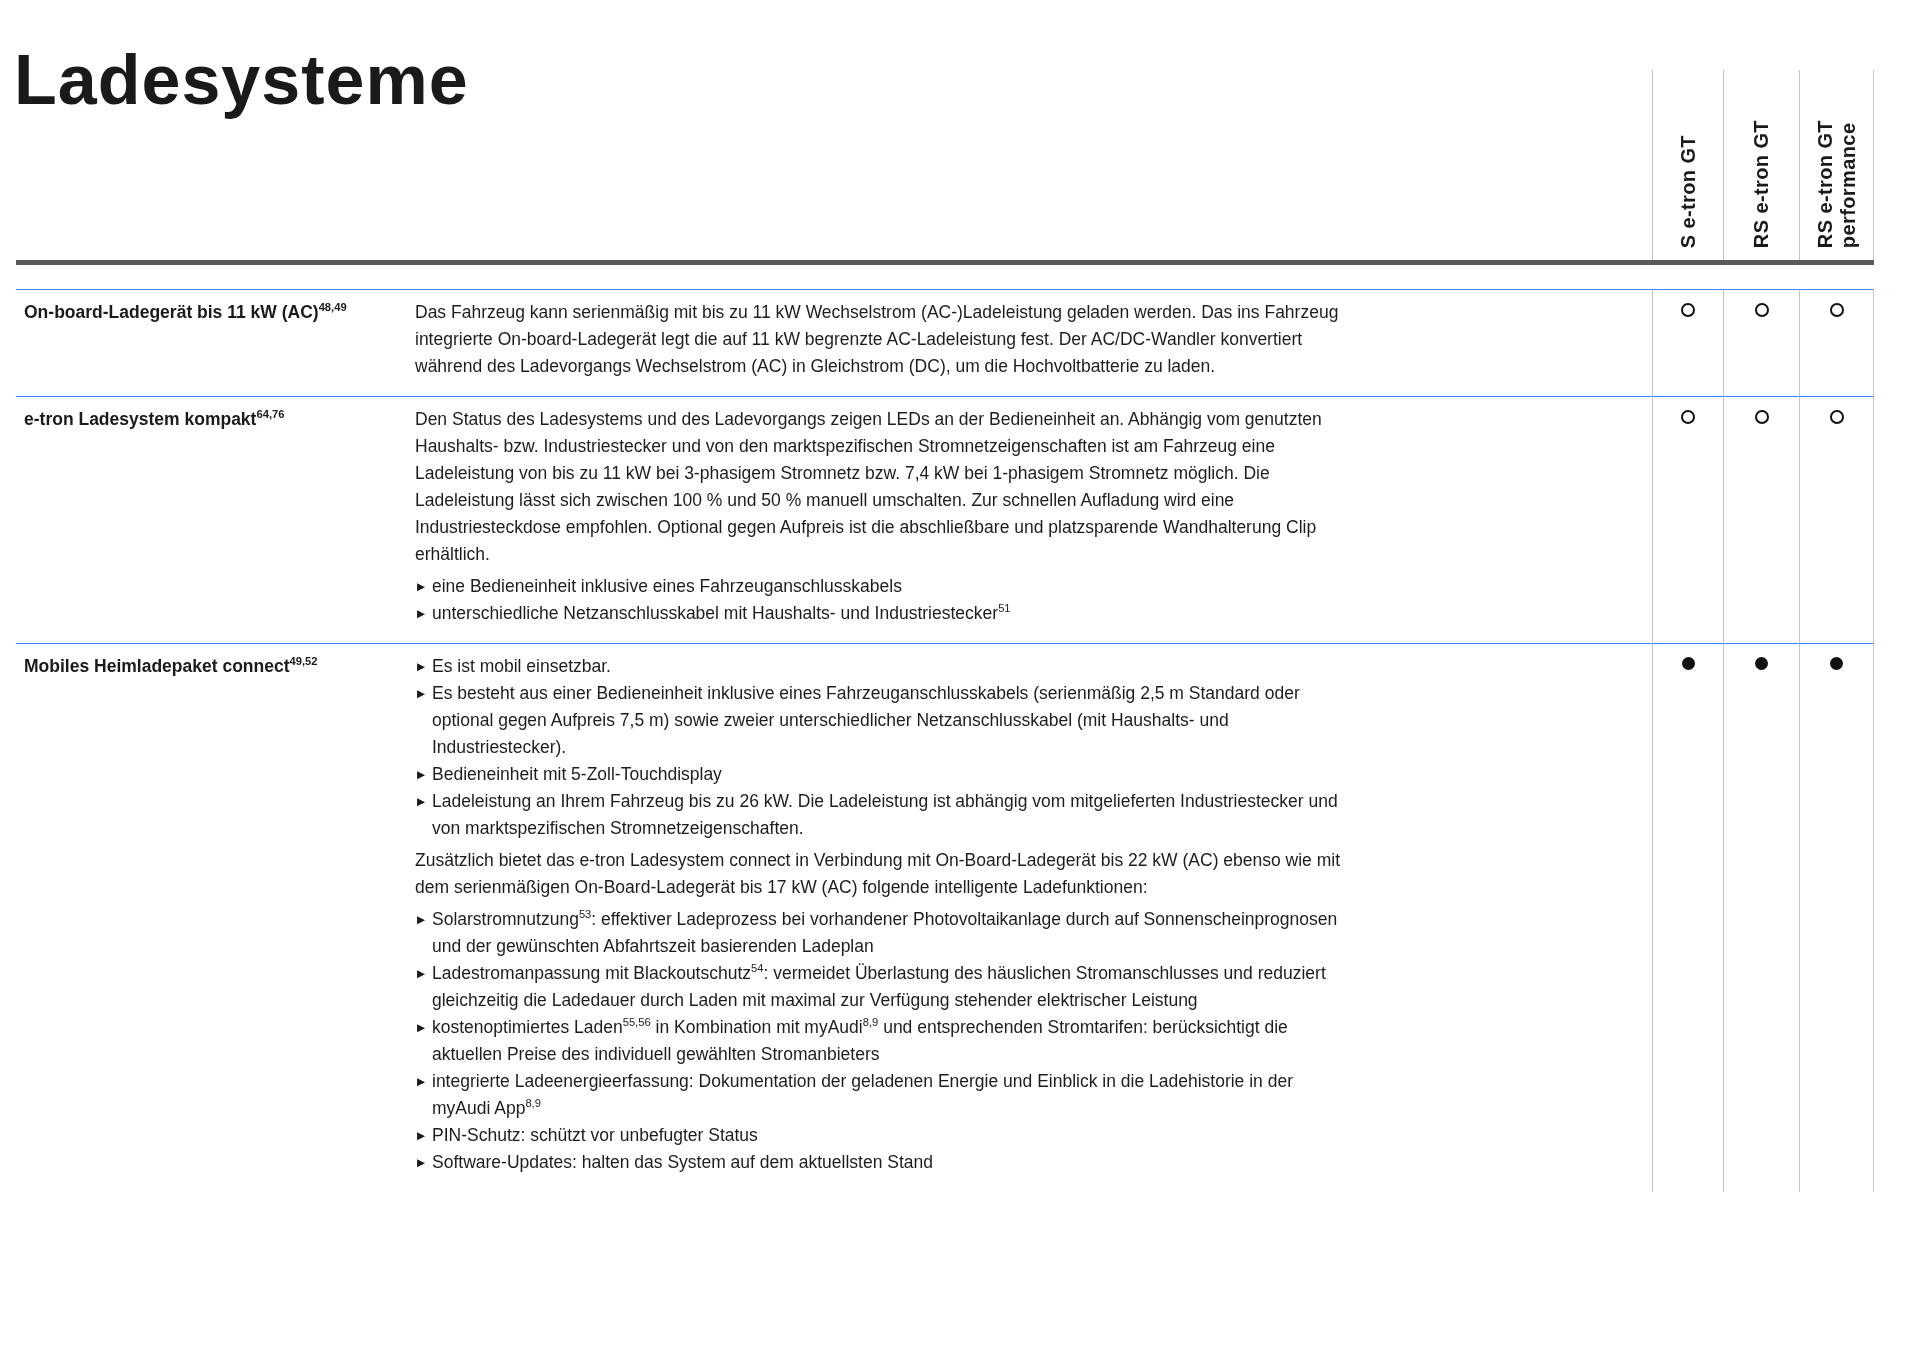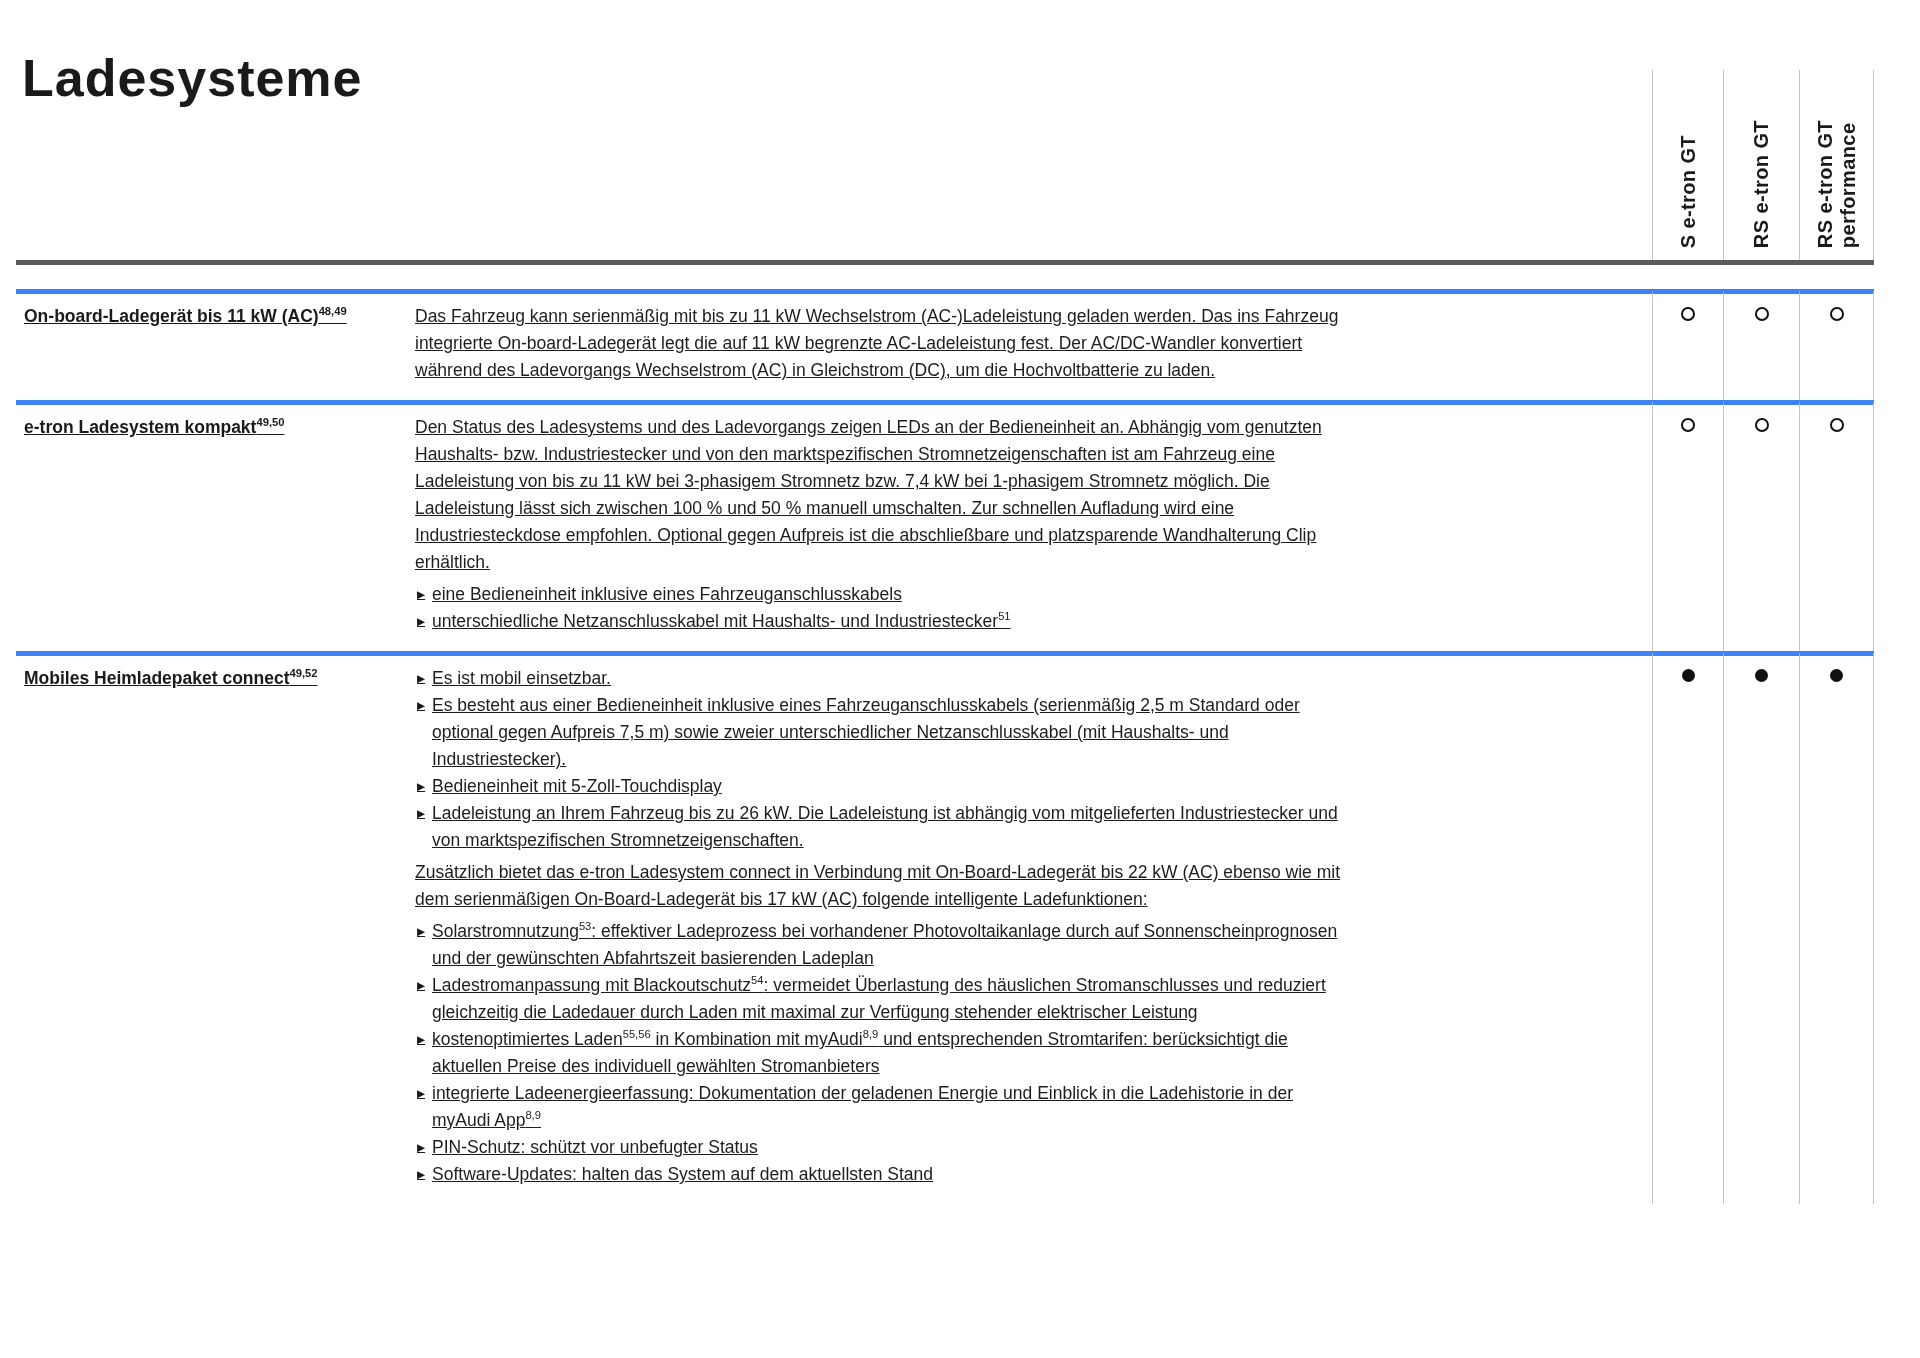--- a/index.html
+++ b/index.html
@@ -1,22 +1,22 @@
 <!DOCTYPE html>
 <html lang="de"><head>
 <meta charset="utf-8">
 <style>
   html,body{margin:0;padding:0;background:#fff;}
   .page{
     position:relative;width:1920px;height:1358px;background:#fff;overflow:hidden;
     font-family:"Liberation Sans","DejaVu Sans",sans-serif;color:#1a1a1a;
   }
   .title{
-    position:absolute;left:14px;top:42px;margin:8px;
-    font-size:52px;font-weight:700;letter-spacing:1px;color:#1a1a1a;line-height:1.1;text-align:center;
+    position:absolute;left:14px;top:42px;margin:0;
+    font-size:70px;font-weight:700;letter-spacing:1px;color:#1a1a1a;line-height:1.1;text-align:center;
   }
   .matrix{
     position:absolute;left:16px;top:70px;width:1858px;
     display:grid;grid-template-columns:399px 1237px 71px 76px 75px;
   }
   
   .hrow{height:190px;}
   .hcell{
     border-left:1px solid #c4c4c4;
     display:flex;align-items:flex-end;justify-content:center;
@@ -26,21 +26,21 @@
   .vert{
     writing-mode:vertical-rl;transform:rotate(180deg);
     font-size:20px;font-weight:700;letter-spacing:.4px;color:#1a1a1a;line-height:1.15;
     text-align:start;
   }
   .vert span{display:block;}
   
   .bar{grid-column:1/-1;height:5px;background:#595959;}
   .gaprow{grid-column:1/-1;height:24px;}
   
-  .bt{border-top:5px solid #3b82f6;text-decoration:underline;}
+  .bt{border-top:1px solid #3b82f6;}
   .feat{
     padding:10px 24px 0 8px;box-sizing:border-box;
     font-size:17.5px;font-weight:700;line-height:25px;color:#1a1a1a;
   }
   .desc{
     padding:9px 307px 16px 0;box-sizing:border-box;
     font-size:17.5px;line-height:27px;color:#1d1d1d;
   }
   .desc p{margin:0;}
   .block + .block{margin-top:5px;}
@@ -96,21 +96,21 @@
     <div class="mcell bt">
       <span class="mark" data-mark="optional"></span>
     </div>
     <div class="mcell bt">
       <span class="mark" data-mark="optional"></span>
     </div>
     <div class="mcell bt last">
       <span class="mark" data-mark="optional"></span>
     </div>
 
-    <div class="feat bt">e-tron Ladesystem kompakt<sup>49,50</sup></div>
+    <div class="feat bt">e-tron Ladesystem kompakt<sup>64,76</sup></div>
     <div class="desc bt">
       <p class="block">Den Status des Ladesystems und des Ladevorgangs zeigen LEDs an der Bedieneinheit an. Abhängig vom genutzten Haushalts- bzw. Industriestecker und von den marktspezifischen Stromnetzeigenschaften ist am Fahrzeug eine Ladeleistung von bis zu 11 kW bei 3-phasigem Stromnetz bzw. 7,4 kW bei 1-phasigem Stromnetz möglich. Die Ladeleistung lässt sich zwischen 100 % und 50 % manuell umschalten. Zur schnellen Aufladung wird eine Industriesteckdose empfohlen. Optional gegen Aufpreis ist die abschließbare und platzsparende Wandhalterung Clip erhältlich.</p>
       <div class="blist block">
         <div class="li">
           <span class="tri">▶</span>
           <span class="litext">eine Bedieneinheit inklusive eines Fahrzeuganschlusskabels</span>
         </div>
         <div class="li">
           <span class="tri">▶</span>
           <span class="litext">unterschiedliche Netzanschlusskabel mit Haushalts- und Industriestecker<sup>51</sup></span>

